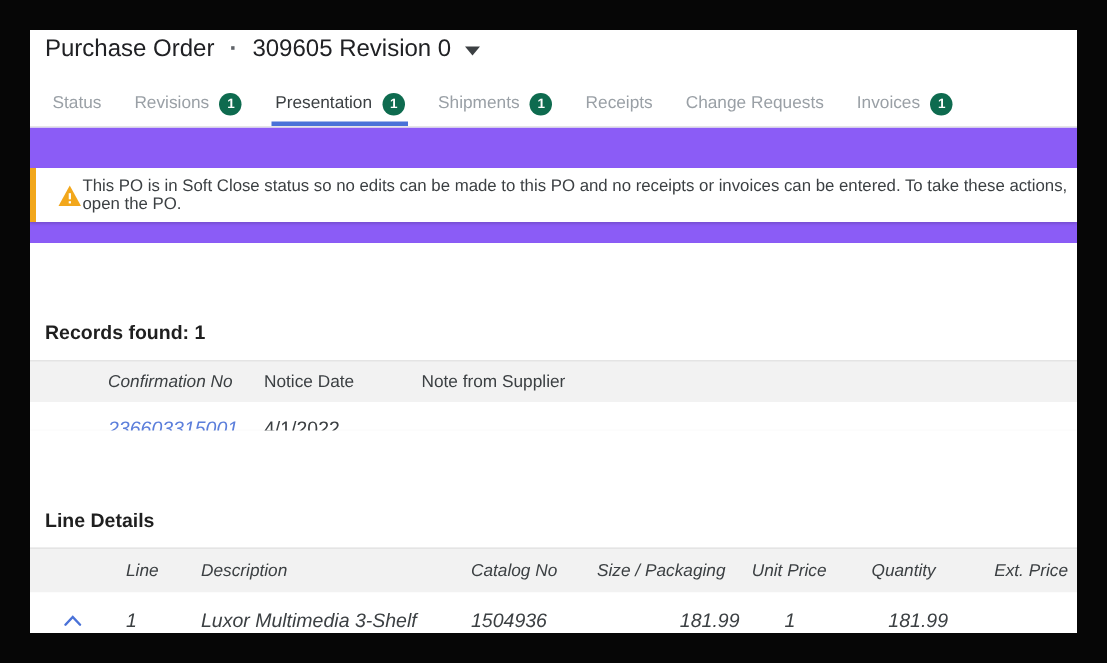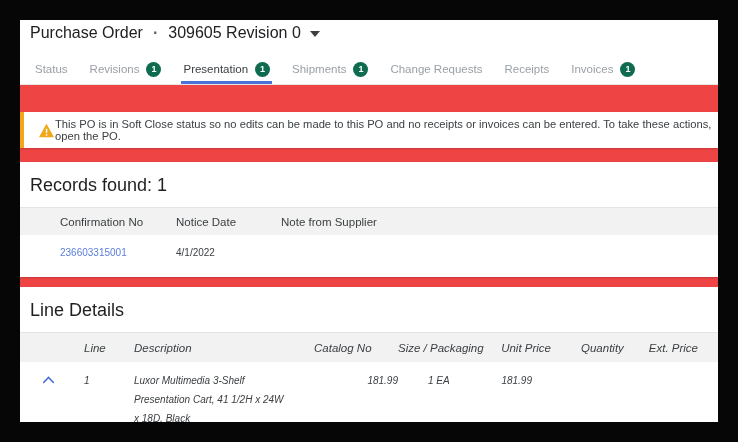--- a/index.html
+++ b/index.html
@@ -3,21 +3,21 @@
 <meta charset="utf-8">
 <style>
   html,body{margin:0;padding:0;background:#000;}
   *{box-sizing:border-box;}
   .frame{
     position:relative;width:738px;height:442px;background:#060606;overflow:hidden;
     font-family:"Liberation Sans", sans-serif;color:#3c4043;
   }
   .content{
     position:absolute;left:20px;top:20px;width:698px;height:402px;
-    background:#ef4444;overflow:hidden;
+    background:#8b5cf6;overflow:hidden;
   }
   .card{position:absolute;left:0;width:698px;background:#fff;box-shadow:0 1px 2px rgba(0,0,0,0.18);}
 
   
   .header-card{top:0;height:65px;border-bottom:1px solid #e6e6e6;box-shadow:none;}
   .title-row{position:absolute;left:10px;top:4px;display:flex;align-items:center;font-size:16px;color:#202124;}
   .title-dot{margin:0 10px;color:#5f6368;font-weight:bold;}
   .caret-down{width:0;height:0;margin-left:9px;margin-top:2px;
     border-left:5px solid transparent;border-right:5px solid transparent;border-top:6px solid #3c4043;cursor:pointer;}
   .tabs{position:absolute;left:15px;bottom:0;display:flex;gap:22px;height:30px;align-items:center;white-space:nowrap;}
@@ -28,37 +28,37 @@
     width:15px;height:15px;border-radius:50%;background:#0e6b4f;color:#fff;font-size:9px;font-weight:bold;}
 
   
   .warning-card{top:92px;height:36px;border-left:4px solid #f2a71b;display:flex;align-items:center;}
   .warn-icon{margin-left:14px;display:flex;align-items:center;}
   .warning-text{font-size:11.2px;color:#3c4043;}
 
   
   .records-card{top:142px;height:115px;}
   .lines-card{top:267px;height:166px;}
-  .section-title{padding:13px 0 11px 10px;font-size:18px;font-weight:normal;color:#1f1f1f;}
+  .section-title{padding:13px 0 11px 10px;font-size:13px;font-weight:bold;color:#1f1f1f;margin-top:39px;}
   .thead{background:#f2f2f2;border-top:1px solid #e4e4e4;font-size:11.5px;color:#3c4043;}
-  .trow{background:#fff;font-size:10px;color:#3c4043;}
+  .trow{background:#fff;font-size:13px;color:#3c4043;}
 
   
   .rec-grid{display:grid;grid-template-columns:156px 105px 1fr;align-items:center;}
-  .rec-grid .c1{padding-left:40px;}
+  .rec-grid .c1{padding-left:52px;font-style:italic;}
   .records-card .thead{height:28px;}
   .records-card .trow{height:34px;}
   .link{color:#5b7edb;cursor:pointer;}
 
   
   .line-grid{display:grid;grid-template-columns:64px 50px 180px 84px 95px 58px 86px 80px;font-style:italic;}
   .line-grid .chev{padding-left:22px;}
   .line-grid .q{padding-left:30px;}
   .line-grid .num{text-align:right;}
-  .line-grid .ext{text-align:right;padding-right:19px;}
+  .line-grid .ext{text-align:right;padding-right:5px;}
   .lines-card .thead{height:30px;align-items:center;}
   .lines-card .trow{padding-top:9px;line-height:19px;align-items:start;}
   .chev-btn{display:inline-block;cursor:pointer;line-height:0;margin-top:3px;}
 </style>
 </head>
 <body>
 
 <div class="frame">
   <div class="content">
 
@@ -79,24 +79,24 @@
           </div>
         <div class="tab active">
             <span>Presentation</span>
             <span class="badge">1</span>
           </div>
         <div class="tab">
             <span>Shipments</span>
             <span class="badge">1</span>
           </div>
         <div class="tab">
-            <span>Change Requests</span>
+            <span>Receipts</span>
           </div>
         <div class="tab">
-            <span>Receipts</span>
+            <span>Change Requests</span>
           </div>
         <div class="tab">
             <span>Invoices</span>
             <span class="badge">1</span>
           </div>
 
       </div>
     </div>
 
     <div class="card warning-card">
@@ -139,20 +139,21 @@
       <div class="trow line-grid">
         <div class="chev">
           <span class="chev-btn">
             <svg width="13" height="9" viewBox="0 0 24 16">
                 <path d="M3 13.5 12 4l9 9.5" stroke="#4a72d8" stroke-width="3" fill="none" stroke-linecap="round"></path>
               </svg>
           </span>
         </div>
         <div>1</div>
         <div style="padding-right:26px;">Luxor Multimedia 3-Shelf Presentation Cart, 41 1/2H x 24W x 18D, Black</div>
+        <div>1504936</div>
         <div class="num">181.99</div>
         <div class="q">1 EA</div>
         <div class="ext">181.99</div>
       </div>
     </div>
 
   </div>
 </div>
 
 </body></html>

